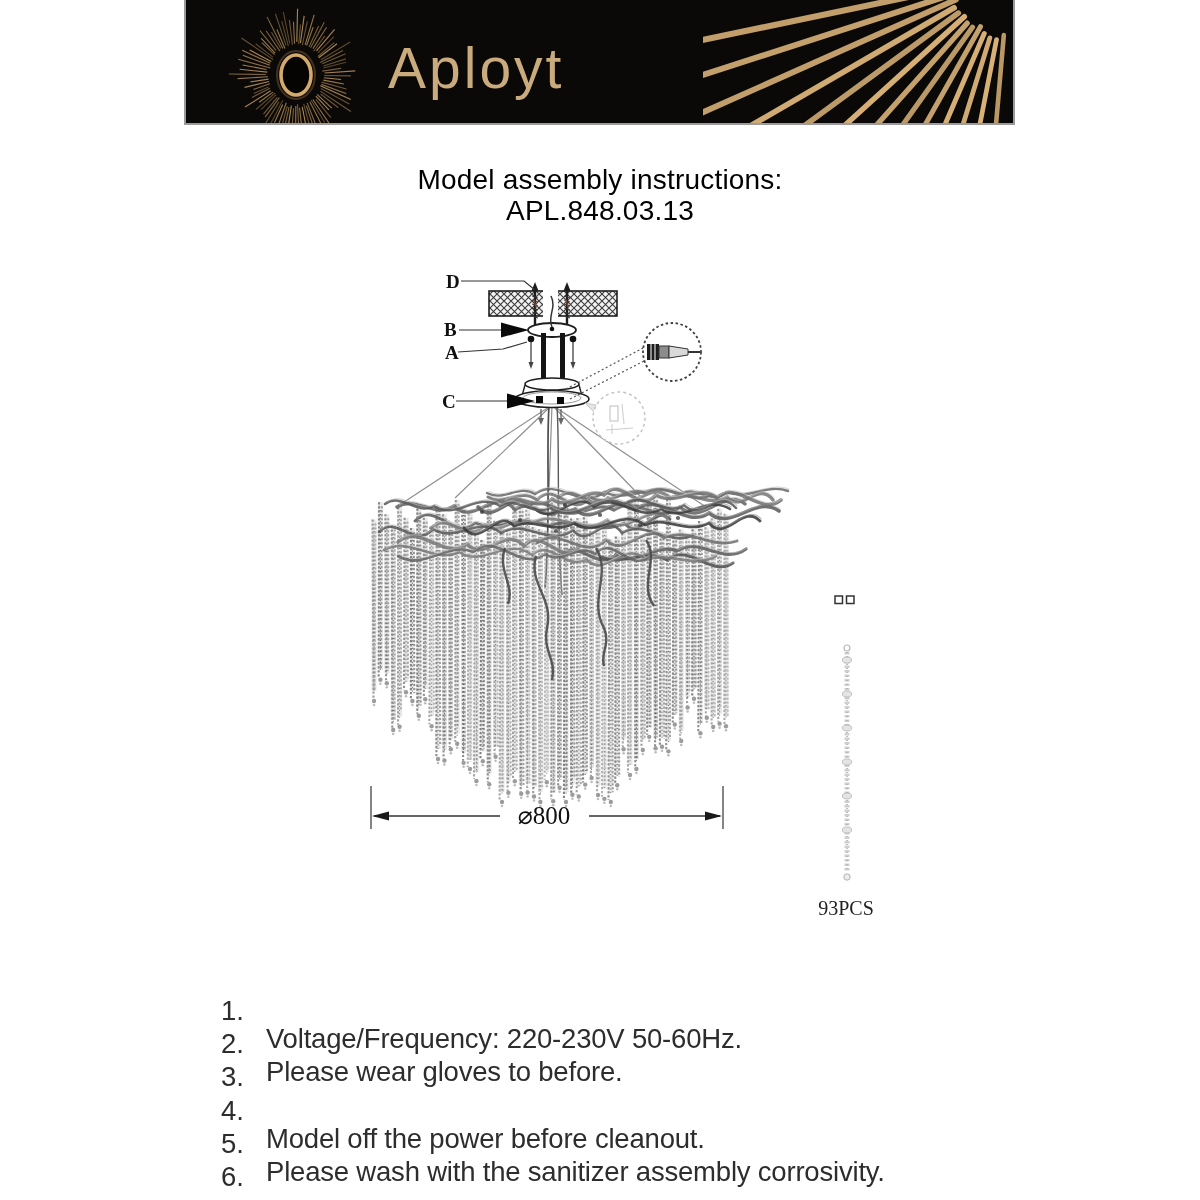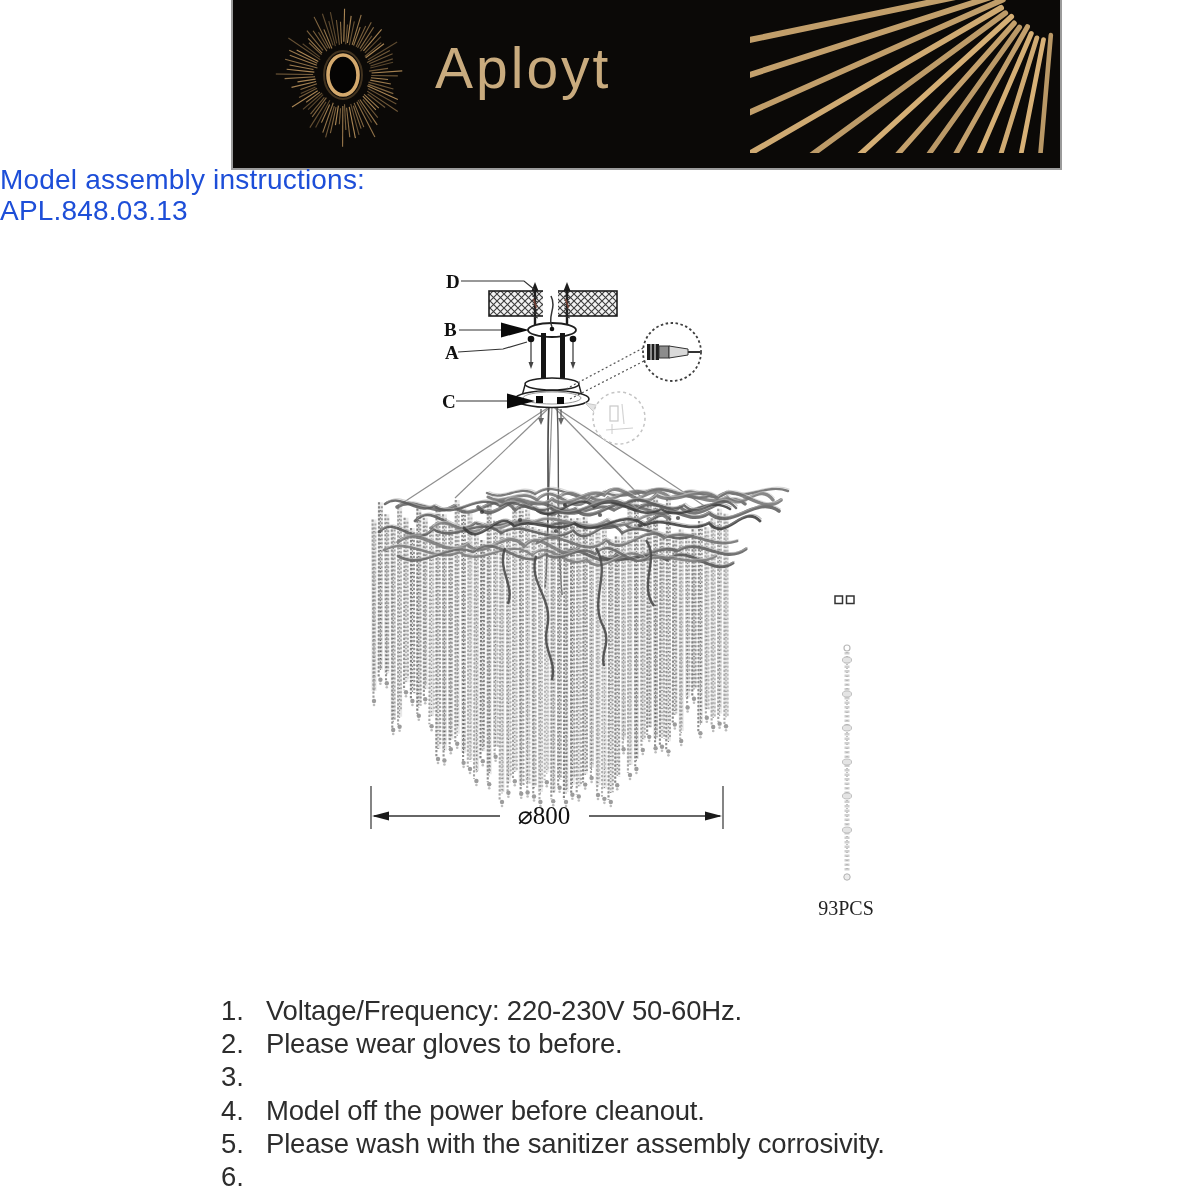--- a/index.html
+++ b/index.html
@@ -1,41 +1,41 @@
 <!DOCTYPE html>
 <html><head>
 <meta charset="utf-8">
 <style>
   html,body{margin:0;padding:0;background:#fff;}
   .page{position:relative;width:1200px;height:1200px;background:#ffffff;overflow:hidden;
         font-family:"Liberation Sans",sans-serif;}
 
   
-  .banner{position:absolute;left:184px;top:0;width:831px;height:170px;background:#0b0907;
-          border:2px solid #9b9b9b;border-top:none;box-sizing:border-box;overflow:hidden;margin-left:47px;}
+  .banner{position:absolute;left:184px;top:0;width:831px;height:125px;background:#0b0907;
+          border:2px solid #9b9b9b;border-top:none;box-sizing:border-box;overflow:hidden;}
   .logo-svg{position:absolute;left:28px;top:-5px;width:170px;height:163px;}
   .brand{position:absolute;left:202px;top:38px;font-size:57px;line-height:60px;font-weight:400;
          color:#c9ab7e;letter-spacing:3px;}
   .rays-svg{position:absolute;right:-2px;top:-2px;width:312px;height:155px;}
 
   
-  .titles{position:absolute;left:0;top:164px;width:100%;color:#1d4ed8;}
+  .titles{position:absolute;left:0;top:164px;width:100%;text-align:center;color:#000000;}
   .title-line{font-size:28px;line-height:31px;font-weight:500;letter-spacing:.2px;}
 
   
   .diagram-svg{position:absolute;left:0;top:0;width:1200px;height:1200px;}
   .slabel{font-family:"Liberation Serif",serif;font-size:19px;font-weight:600;fill:#101010;}
   .dim{font-family:"Liberation Serif","DejaVu Sans",serif;font-size:25px;font-weight:500;fill:#101010;}
   .pcs{font-family:"Liberation Serif",serif;font-size:20px;font-weight:500;fill:#222;}
 
   
   .instructions{position:absolute;left:0;top:994px;width:100%;color:#2d2d2d;font-size:27.5px;}
   .inst-row{position:relative;height:33.2px;line-height:33.2px;}
   .inst-num{position:absolute;left:221px;}
-  .inst-text{position:absolute;left:266px;white-space:nowrap;letter-spacing:-0.2px;}
+  .inst-text{position:absolute;left:266px;white-space:nowrap;letter-spacing:-0.2px;margin-top:28px;}
 </style>
 </head>
 <body>
 
 <div class="page">
 
   <div class="banner">
     <svg class="logo-svg" id="logo-svg" viewBox="0 0 170 163">
         <line x1="110.24010178878517" y1="80.4653723483262" x2="136.8416635084723" y2="80.903742979538" stroke="#b7905b" stroke-width="1.1" opacity="0.57"></line>
         <line x1="109.91684981991847" y1="82.76163812258443" x2="127.08142300255054" y2="84.45962123904715" stroke="#b7905b" stroke-width="1.1" opacity="0.89"></line>

